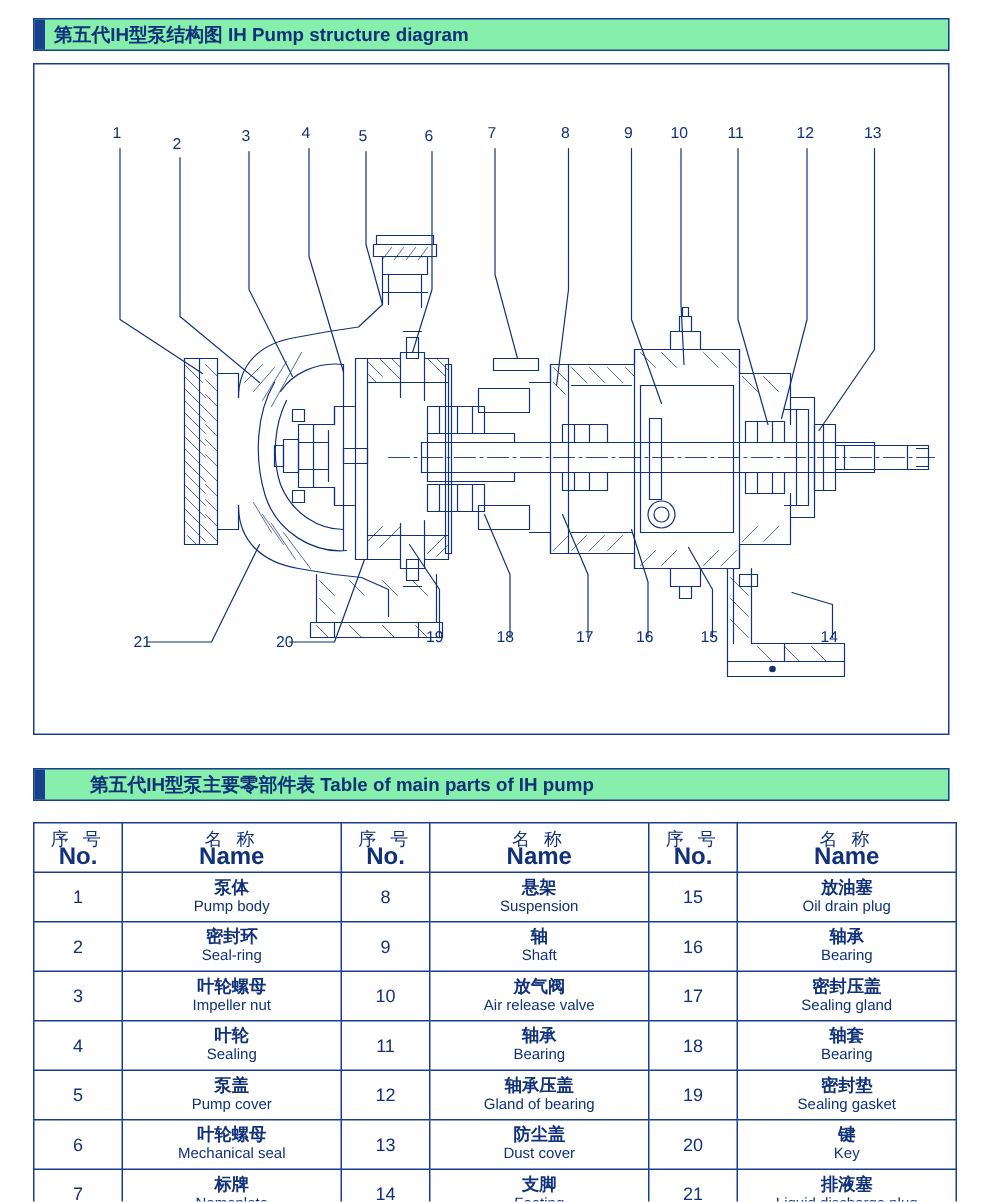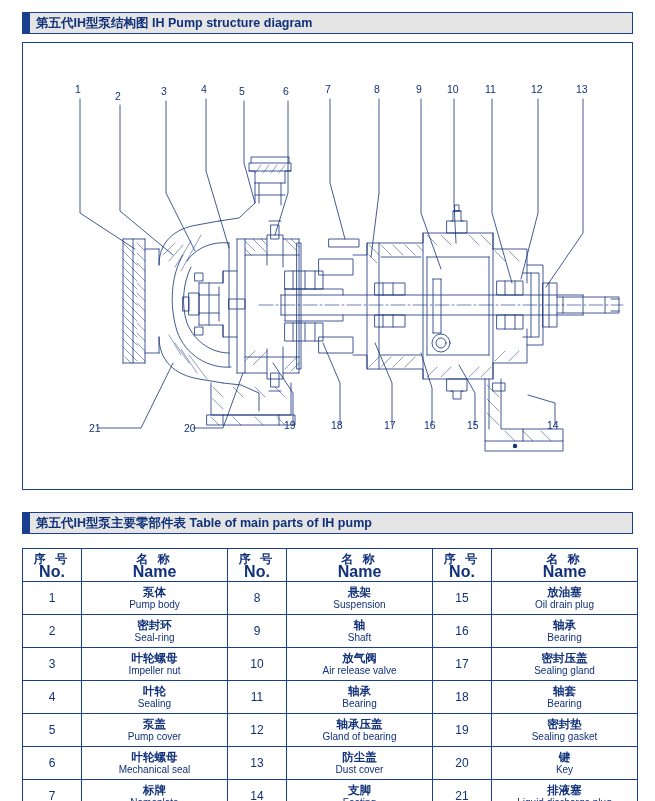--- a/index.html
+++ b/index.html
@@ -21,21 +21,21 @@
     height: 801px;
   }
 
   
   .title-bar {
     position: absolute;
     left: 22px;
     width: 611px;
     height: 22px;
     border: 1px solid #1a3f8f;
-    background: #e5e5e5;
+    background: #86efac;
     box-sizing: border-box;
     display: flex;
     align-items: stretch;
   }
   .title-bar .accent {
     width: 7px;
     background: #1a3f8f;
     flex: 0 0 7px;
   }
   .title-bar .title-text {
@@ -43,21 +43,21 @@
     display: flex;
     align-items: center;
     padding-left: 6px;
     font-size: 12.5px;
     font-weight: bold;
     color: #11317a;
     letter-spacing: 0px;
     white-space: nowrap;
   }
   #title-diagram { top: 12px; }
-  #title-table { top: 512px; }
+  #title-table { top: 512px; gap: 24px; }
 
   
   .diagram-frame {
     position: absolute;
     left: 22px;
     top: 42px;
     width: 611px;
     height: 448px;
     border: 1px solid #1a3f8f;
     box-sizing: border-box;
@@ -92,21 +92,21 @@
   }
   .parts-table td {
     height: 32px;
   }
   .col-no { width: 58px; }
   .col-name { width: 145px; }
 
   .hdr-cn {
     display: block;
     font-size: 12px;
-    font-weight: bold;
+    font-weight: normal;
     line-height: 13px;
     letter-spacing: 3px;
   }
   .hdr-en {
     display: block;
     font-size: 16px;
     line-height: 12px;
   }
   .cell-no {
     font-size: 12px;

